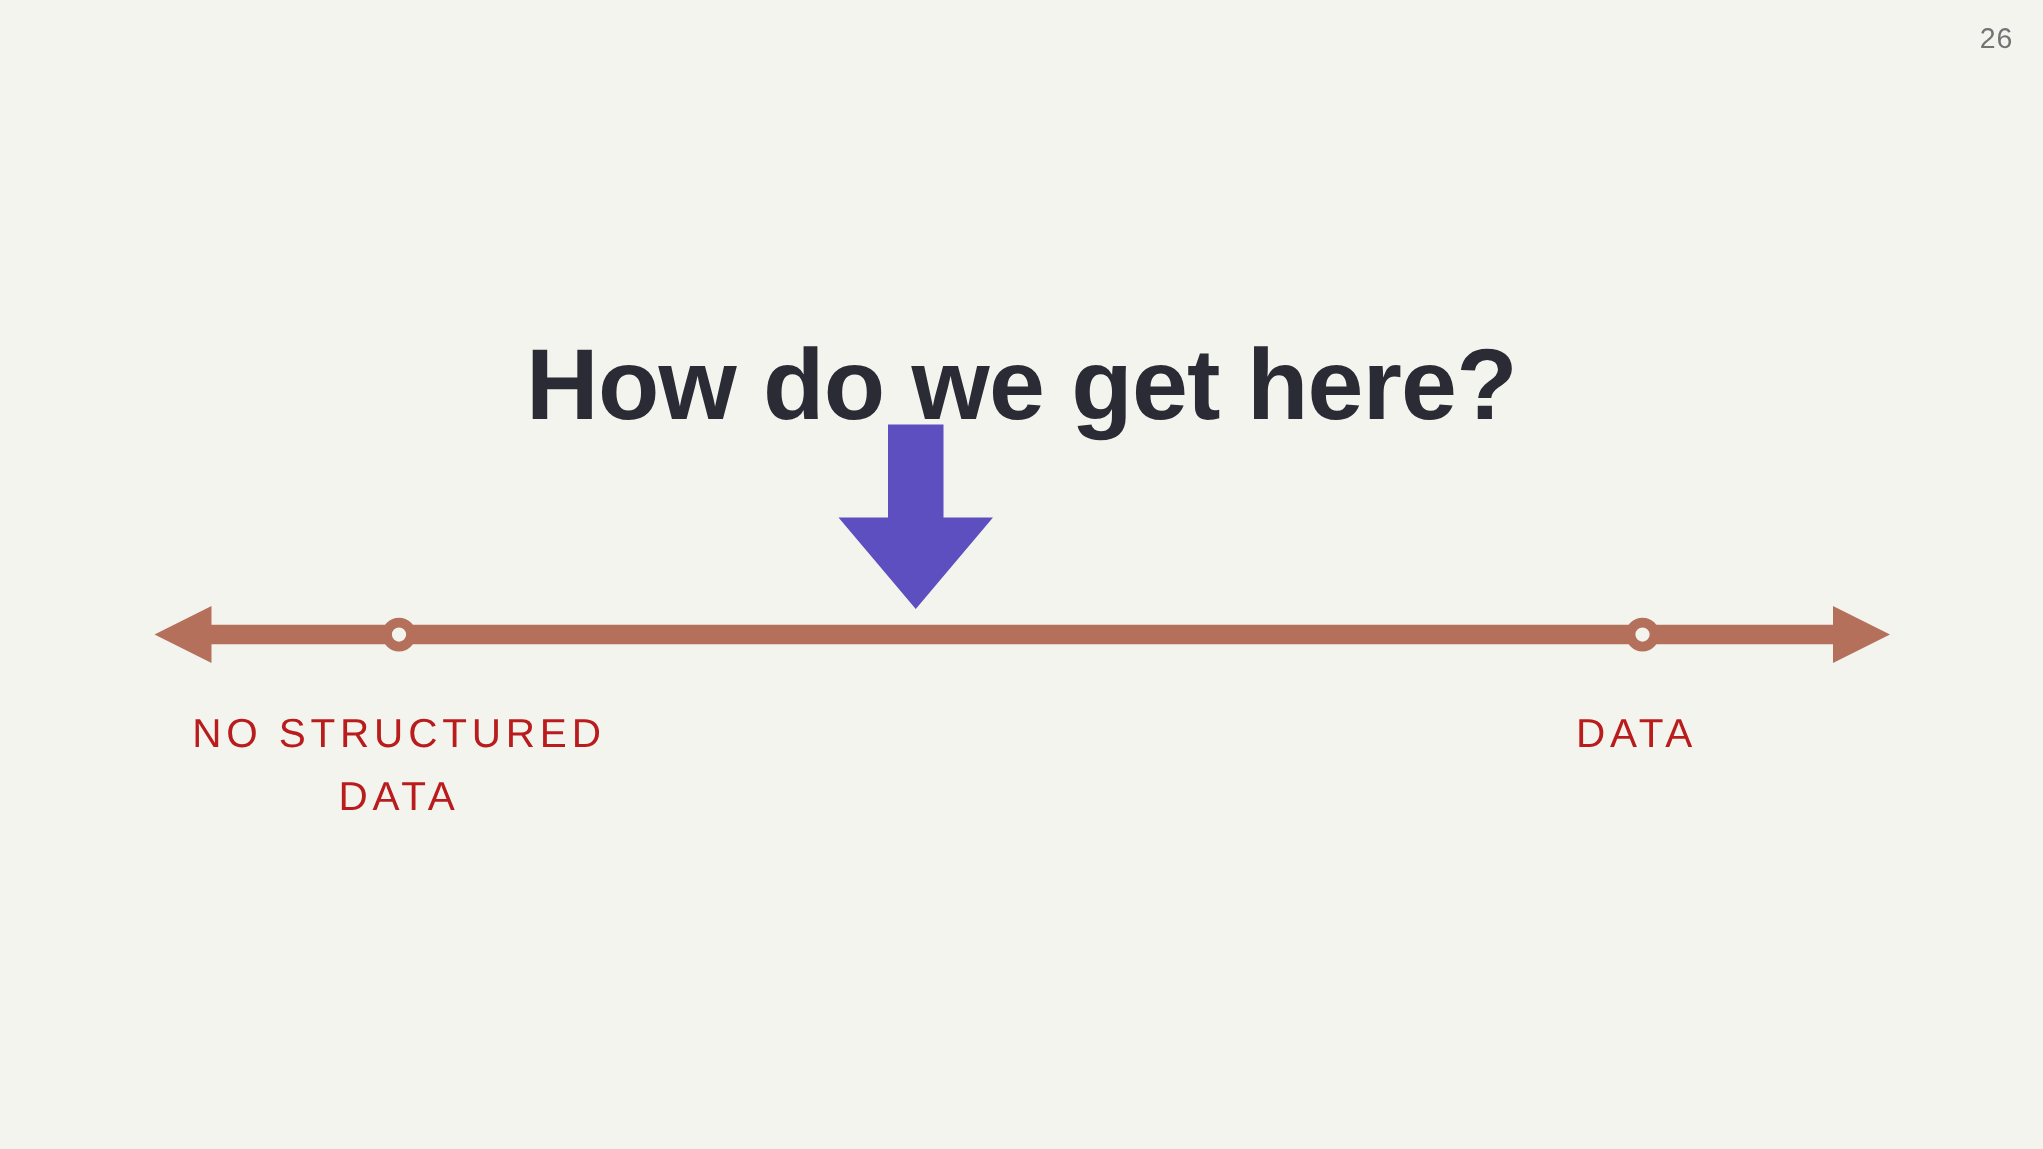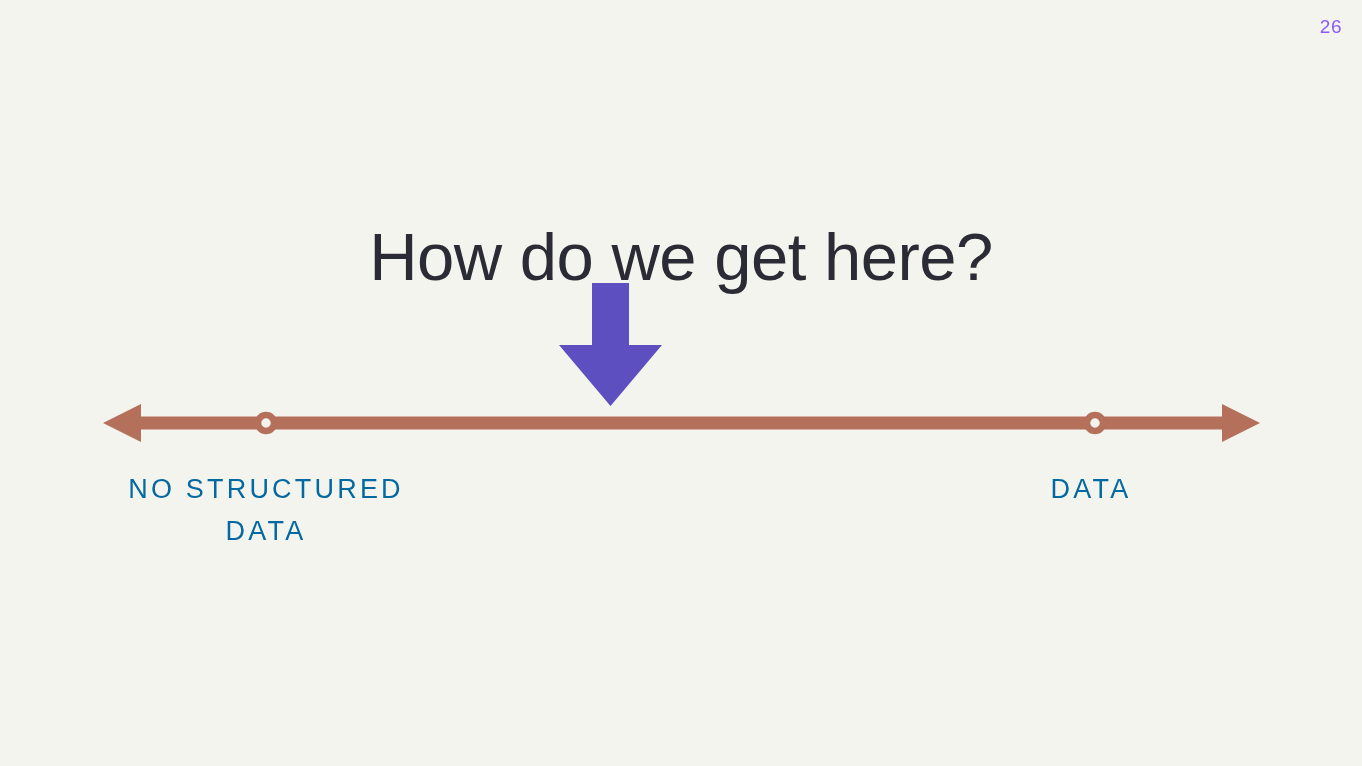--- a/index.html
+++ b/index.html
@@ -23,35 +23,35 @@
     background: #f4f4ef;
   }
 
   
   .page-number {
     position: absolute;
     top: 17px;
     right: 20px;
     font-size: 19px;
     font-weight: 400;
-    color: #8b5cf6;
+    color: #737373;
     letter-spacing: 0.5px;
     line-height: 1;
     user-select: none;
   }
 
   
   .slide-title {
     position: absolute;
     left: 0;
     right: 0;
     top: 178px;
     text-align: center;
     font-size: 67px;
-    font-weight: 400;
+    font-weight: 700;
     color: #2b2b35;
     letter-spacing: -0.5px;
     line-height: 1.0;
     white-space: nowrap;
   }
 
   
   .down-arrow {
     position: absolute;
     left: 556px;
@@ -80,21 +80,21 @@
   }
 
   
   .axis-label {
     position: absolute;
     top: 469px;
     width: 420px;
     text-align: center;
     font-size: 27px;
     font-weight: 400;
-    color: #0369a1;
+    color: #b91c1c;
     letter-spacing: 3.2px;
     line-height: 1.55;
   }
   .axis-label .line {
     display: block;
   }
   .axis-label--left  { left: 56px; }
   .axis-label--right { left: 881px; }
 </style>
 </head>

